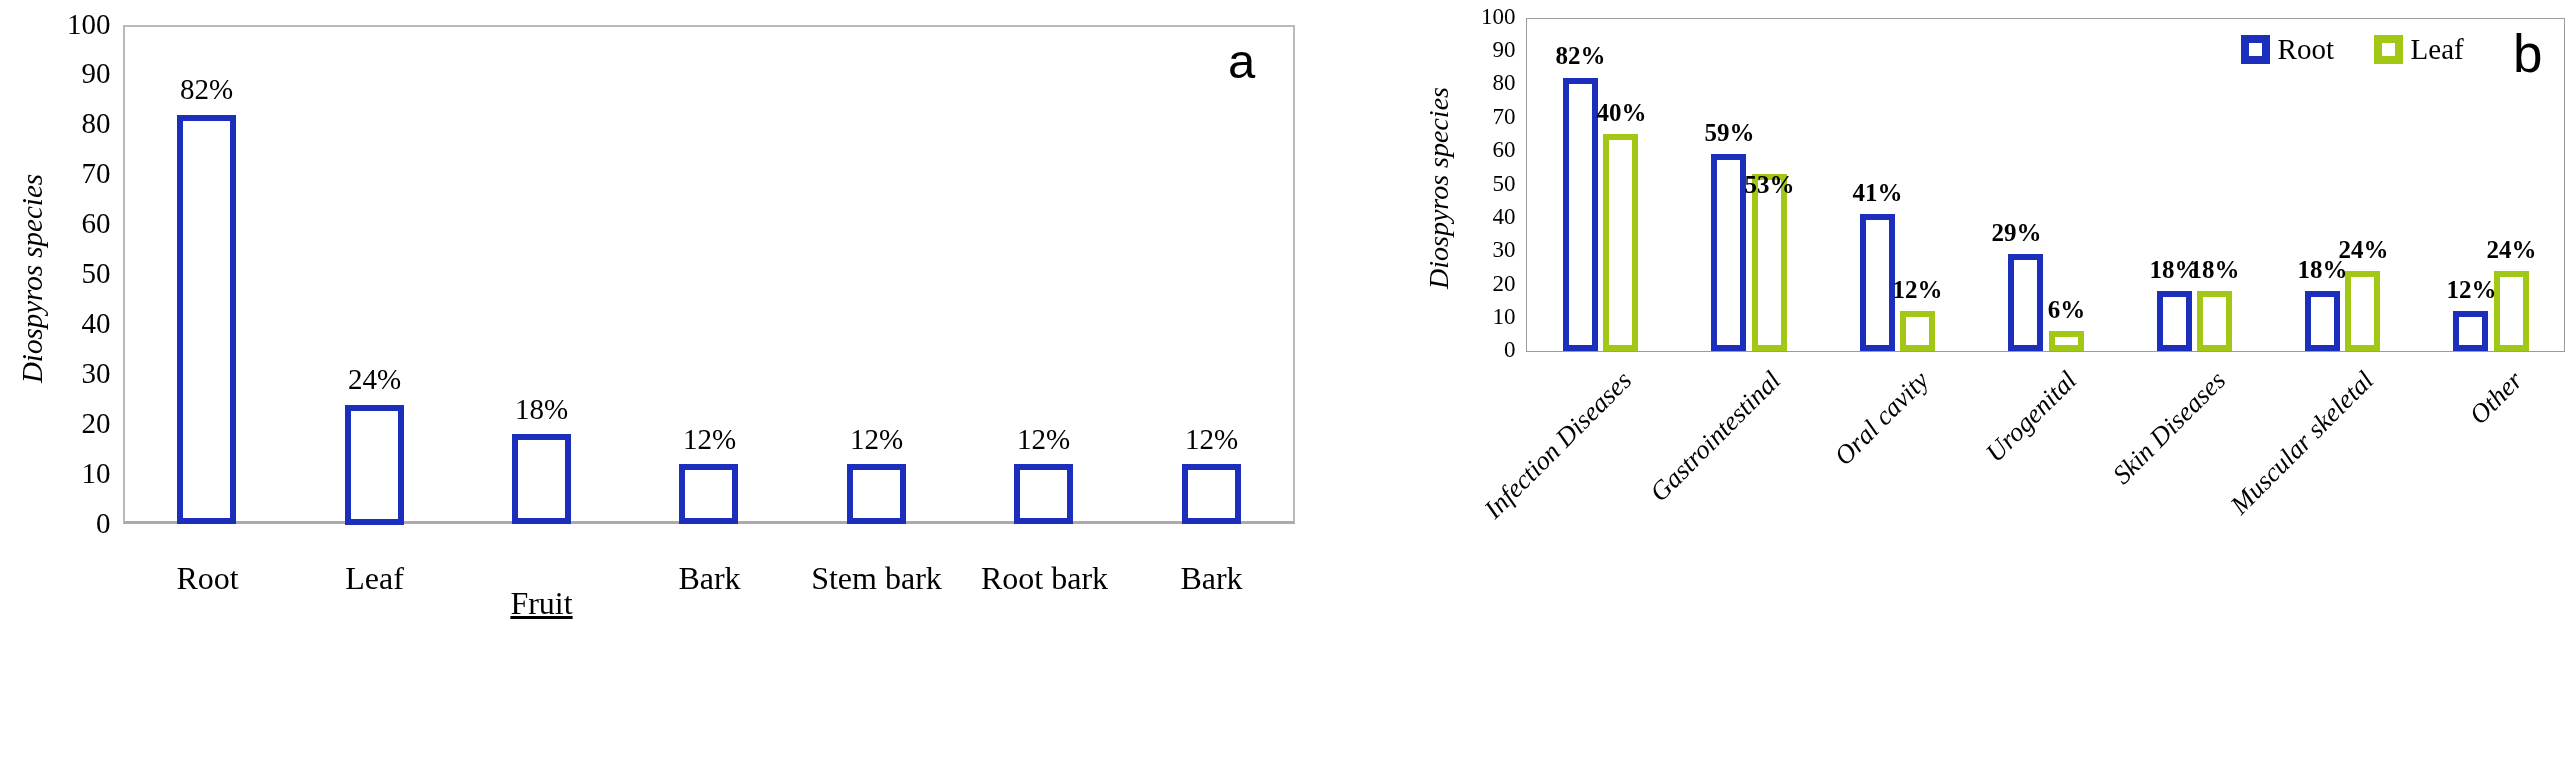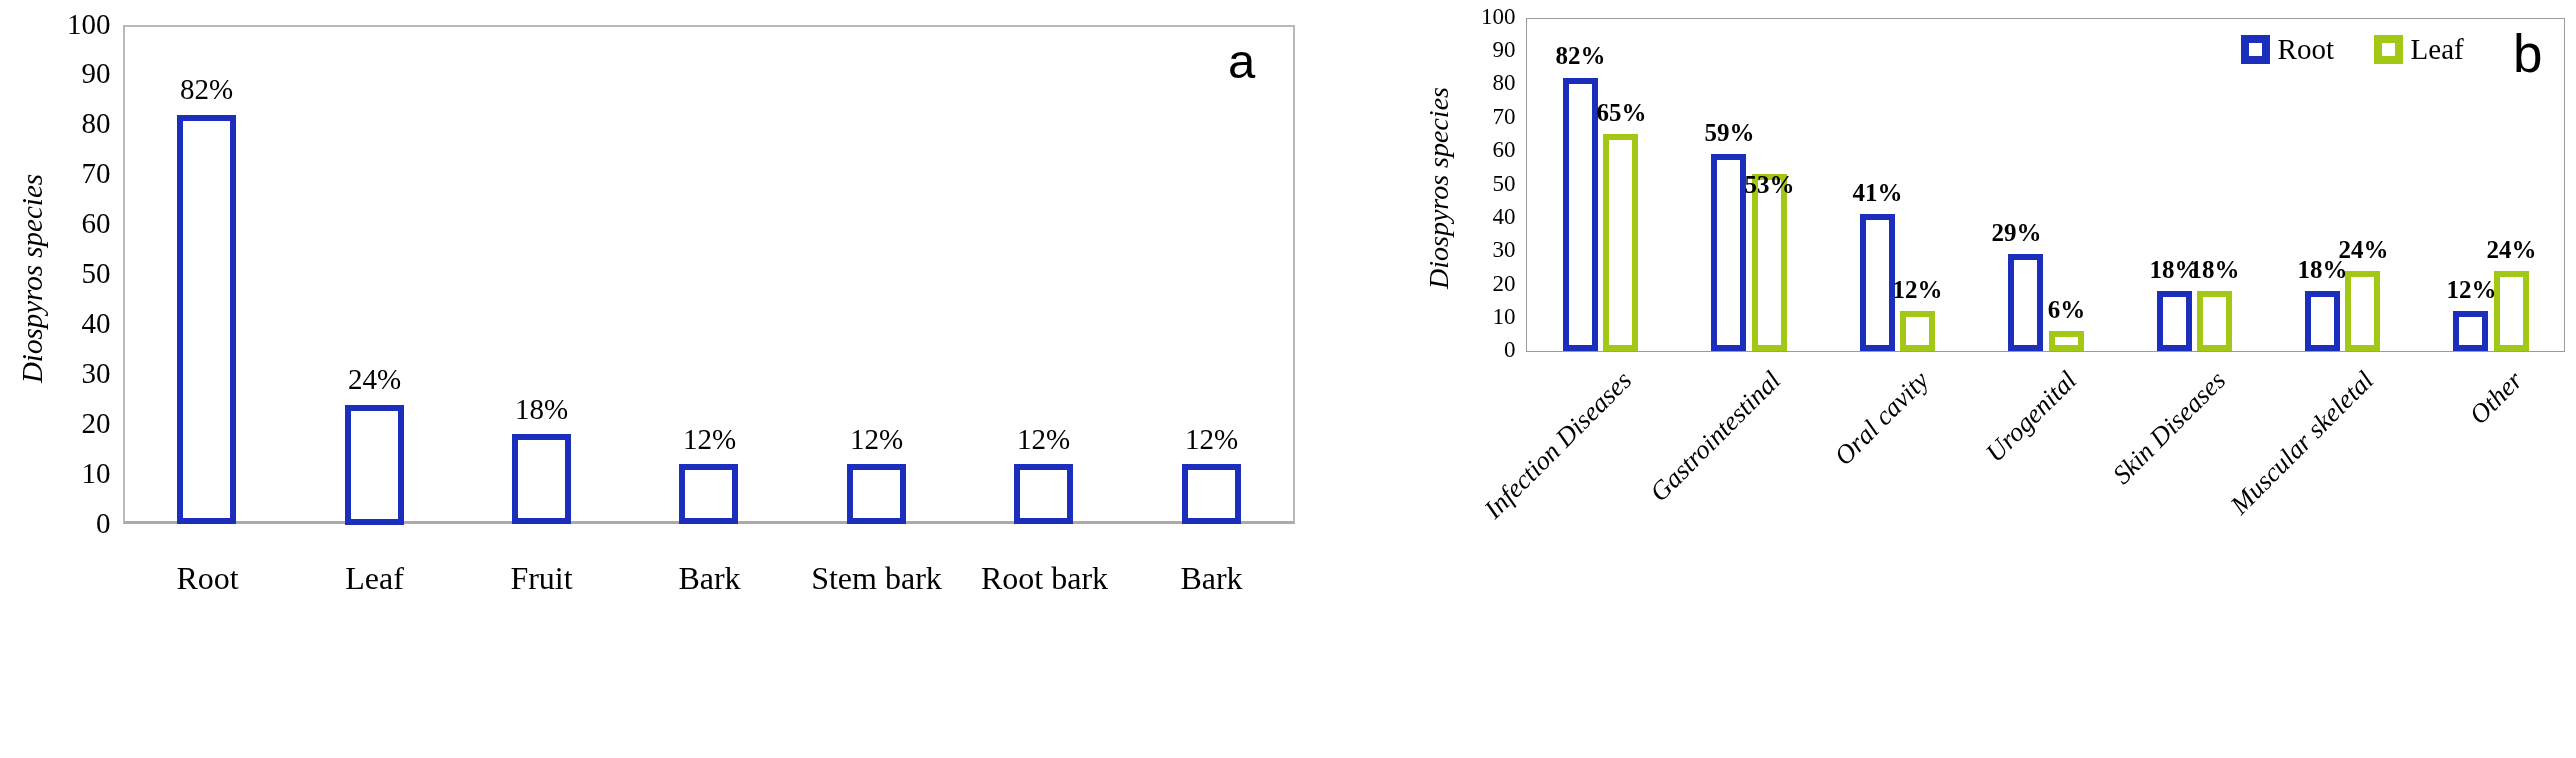--- a/index.html
+++ b/index.html
@@ -55,21 +55,21 @@
       <div class="ytick" style="position: absolute; left: 9.5px; top: 57px;">90</div>
       <div class="ytick" style="position: absolute; left: 9.5px; top: 7.6px;">100</div>
       <div class="bar" style="left: 177px; top: 115px; width: 59px; height: 409px; border: 6.3px solid rgb(28, 47, 188); background: rgb(255, 255, 255);"></div>
       <div class="dlabel" style="left: 137px; top: 73px; width: 139px;">82%</div>
       <div class="xlabelA" style="left: 141px; top: 557px; width: 133px;">Root</div>
       <div class="bar" style="left: 345px; top: 405px; width: 59px; height: 120px; border: 6.3px solid rgb(28, 47, 188); background: rgb(255, 255, 255);"></div>
       <div class="dlabel" style="left: 305px; top: 363px; width: 139px;">24%</div>
       <div class="xlabelA" style="left: 308px; top: 557px; width: 133px;">Leaf</div>
       <div class="bar" style="left: 512px; top: 434px; width: 59px; height: 90px; border: 6.3px solid rgb(28, 47, 188); background: rgb(255, 255, 255);"></div>
       <div class="dlabel" style="left: 472px; top: 393px; width: 139px;">18%</div>
-      <div class="xlabelA" style="left: 475px; top: 557px; width: 133px;">Fruit</div>
+      <div class="xlabelA" style="left: 475px; top: 582px; width: 133px; text-decoration: underline;">Fruit</div>
       <div class="bar" style="left: 679px; top: 464px; width: 59px; height: 60px; border: 6.3px solid rgb(28, 47, 188); background: rgb(255, 255, 255);"></div>
       <div class="dlabel" style="left: 640px; top: 423px; width: 139px;">12%</div>
       <div class="xlabelA" style="left: 643px; top: 557px; width: 133px;">Bark</div>
       <div class="bar" style="left: 847px; top: 464px; width: 59px; height: 60px; border: 6.3px solid rgb(28, 47, 188); background: rgb(255, 255, 255);"></div>
       <div class="dlabel" style="left: 807px; top: 423px; width: 139px;">12%</div>
       <div class="xlabelA" style="left: 810px; top: 557px; width: 133px;">Stem bark</div>
       <div class="bar" style="left: 1014px; top: 464px; width: 59px; height: 60px; border: 6.3px solid rgb(28, 47, 188); background: rgb(255, 255, 255);"></div>
       <div class="dlabel" style="left: 974px; top: 423px; width: 139px;">12%</div>
       <div class="xlabelA" style="left: 978px; top: 557px; width: 133px;">Root bark</div>
       <div class="bar" style="left: 1182px; top: 464px; width: 59px; height: 60px; border: 6.3px solid rgb(28, 47, 188); background: rgb(255, 255, 255);"></div>
@@ -90,21 +90,21 @@
       <div class="ytick" style="position: absolute; left: 12.6px; top: 204px;">40</div>
       <div class="ytick" style="position: absolute; left: 12.6px; top: 171px;">50</div>
       <div class="ytick" style="position: absolute; left: 12.6px; top: 137px;">60</div>
       <div class="ytick" style="position: absolute; left: 12.6px; top: 104px;">70</div>
       <div class="ytick" style="position: absolute; left: 12.6px; top: 70px;">80</div>
       <div class="ytick" style="position: absolute; left: 12.6px; top: 37px;">90</div>
       <div class="ytick" style="position: absolute; left: 12.6px; top: 3.8px;">100</div>
       <div class="bar" style="left: 142px; top: 78px; width: 35px; height: 273px; border: 6.3px solid rgb(28, 47, 188); background: rgb(255, 255, 255);"></div>
       <div class="bar" style="left: 182px; top: 134px; width: 35px; height: 217px; border: 6.3px solid rgb(162, 199, 20); background: rgb(255, 255, 255);"></div>
       <div class="dlabel" style="left: 112px; top: 42px; width: 95px;">82%</div>
-      <div class="dlabel" style="left: 153px; top: 99px; width: 95px;">65%</div>
+      <div class="dlabel" style="left: 153px; top: 99px; width: 95px;">40%</div>
       <div class="xlabelB" style="left: -159px; top: 365px; width: 354px;">Infection Diseases</div>
       <div class="bar" style="left: 290px; top: 154px; width: 35px; height: 197px; border: 6.3px solid rgb(28, 47, 188); background: rgb(255, 255, 255);"></div>
       <div class="bar" style="left: 331px; top: 174px; width: 35px; height: 177px; border: 6.3px solid rgb(162, 199, 20); background: rgb(255, 255, 255);"></div>
       <div class="dlabel" style="left: 261px; top: 119px; width: 95px;">59%</div>
       <div class="dlabel" style="left: 301px; top: 139px; width: 95px; margin-top: 32px;">53%</div>
       <div class="xlabelB" style="left: -10.4px; top: 365px; width: 354px;">Gastrointestinal</div>
       <div class="bar" style="left: 439px; top: 214px; width: 35px; height: 137px; border: 6.3px solid rgb(28, 47, 188); background: rgb(255, 255, 255);"></div>
       <div class="bar" style="left: 479px; top: 311px; width: 35px; height: 40px; border: 6.3px solid rgb(162, 199, 20); background: rgb(255, 255, 255);"></div>
       <div class="dlabel" style="left: 409px; top: 179px; width: 95px;">41%</div>
       <div class="dlabel" style="left: 449px; top: 276px; width: 95px;">12%</div>

